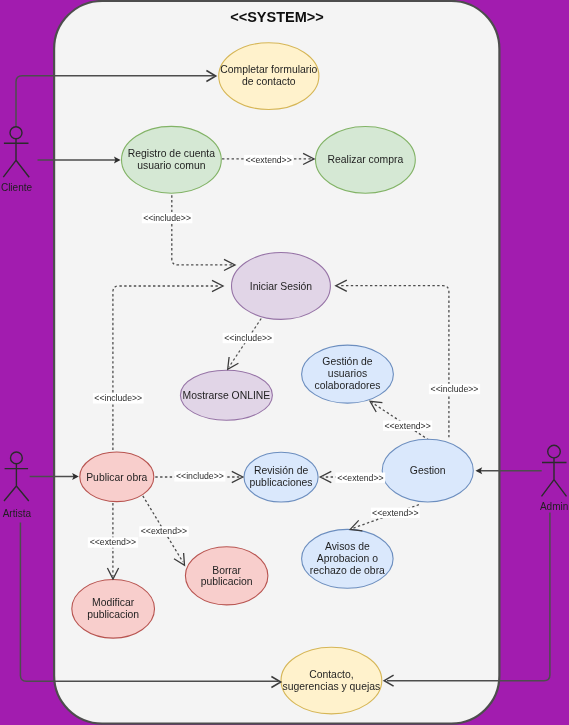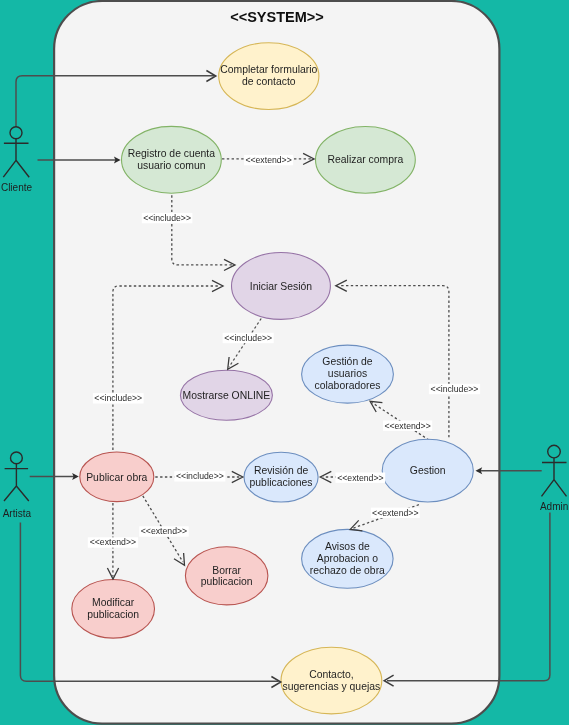--- a/index.html
+++ b/index.html
@@ -1,17 +1,17 @@
 <!DOCTYPE html>
 <html><head>
 <meta charset="utf-8">
 <title>Use Case Diagram</title>
 <style>
   html,body{margin:0;padding:0;background:#ffffff;}
-  #stage{position:relative;width:569px;height:725px;background:#14b8a6;overflow:hidden;}
+  #stage{position:relative;width:569px;height:725px;background:#a21caf;overflow:hidden;}
   svg#diagram{display:block;shape-rendering:geometricPrecision;}
   text{-webkit-font-smoothing:antialiased;}
   .uc-text{font-family:"Liberation Sans",sans-serif;font-size:10.4px;fill:#1f1f1f;text-anchor:middle;}
   .actor-label{font-family:"Liberation Sans",sans-serif;font-size:10px;fill:#1f1f1f;text-anchor:middle;}
   .stereo{font-family:"Liberation Sans",sans-serif;font-size:8.7px;fill:#2b2b2b;text-anchor:middle;}
   .stereo-bg{fill:#ffffff;}
   .sys-title{font-family:"Liberation Sans",sans-serif;font-size:14.5px;font-weight:bold;fill:#0d0d0d;text-anchor:middle;}
   .uc-ell{stroke-width:1.1;}
   .solid-line{stroke:#4d4d4d;stroke-width:1.5;fill:none;}
   .dash-line{stroke:#4d4d4d;stroke-width:1.3;fill:none;stroke-dasharray:2.4 2.4;}

